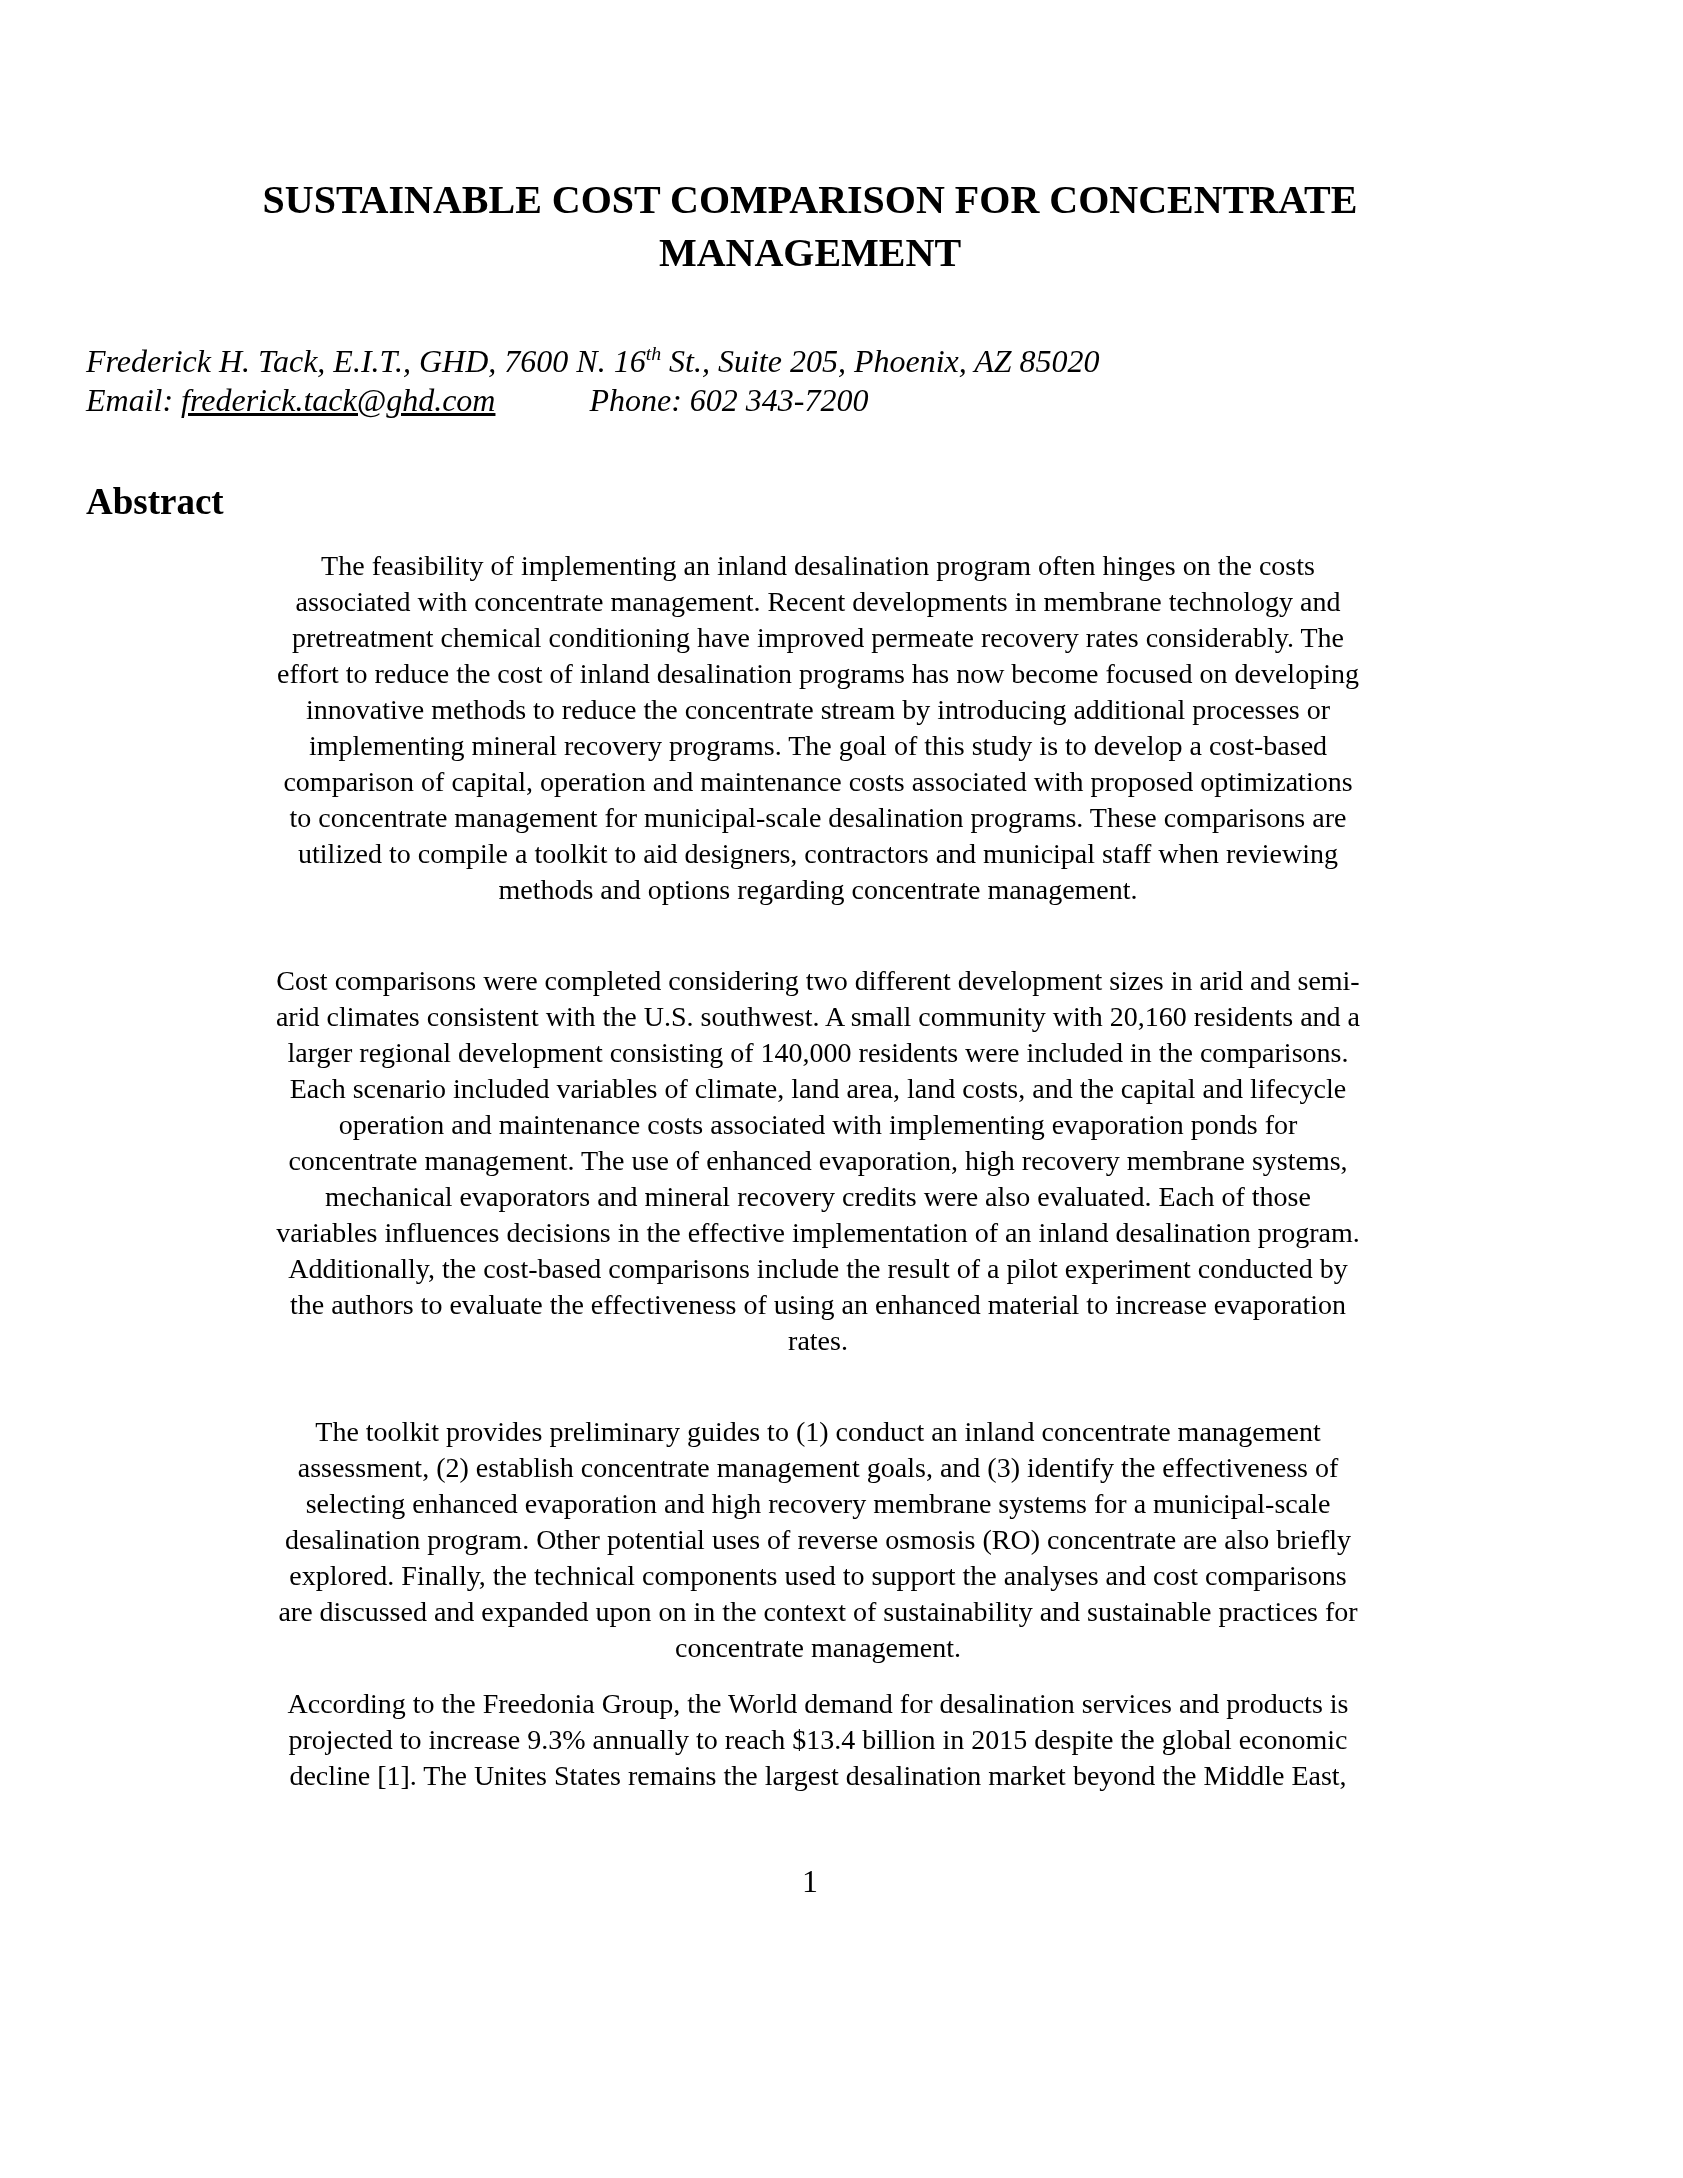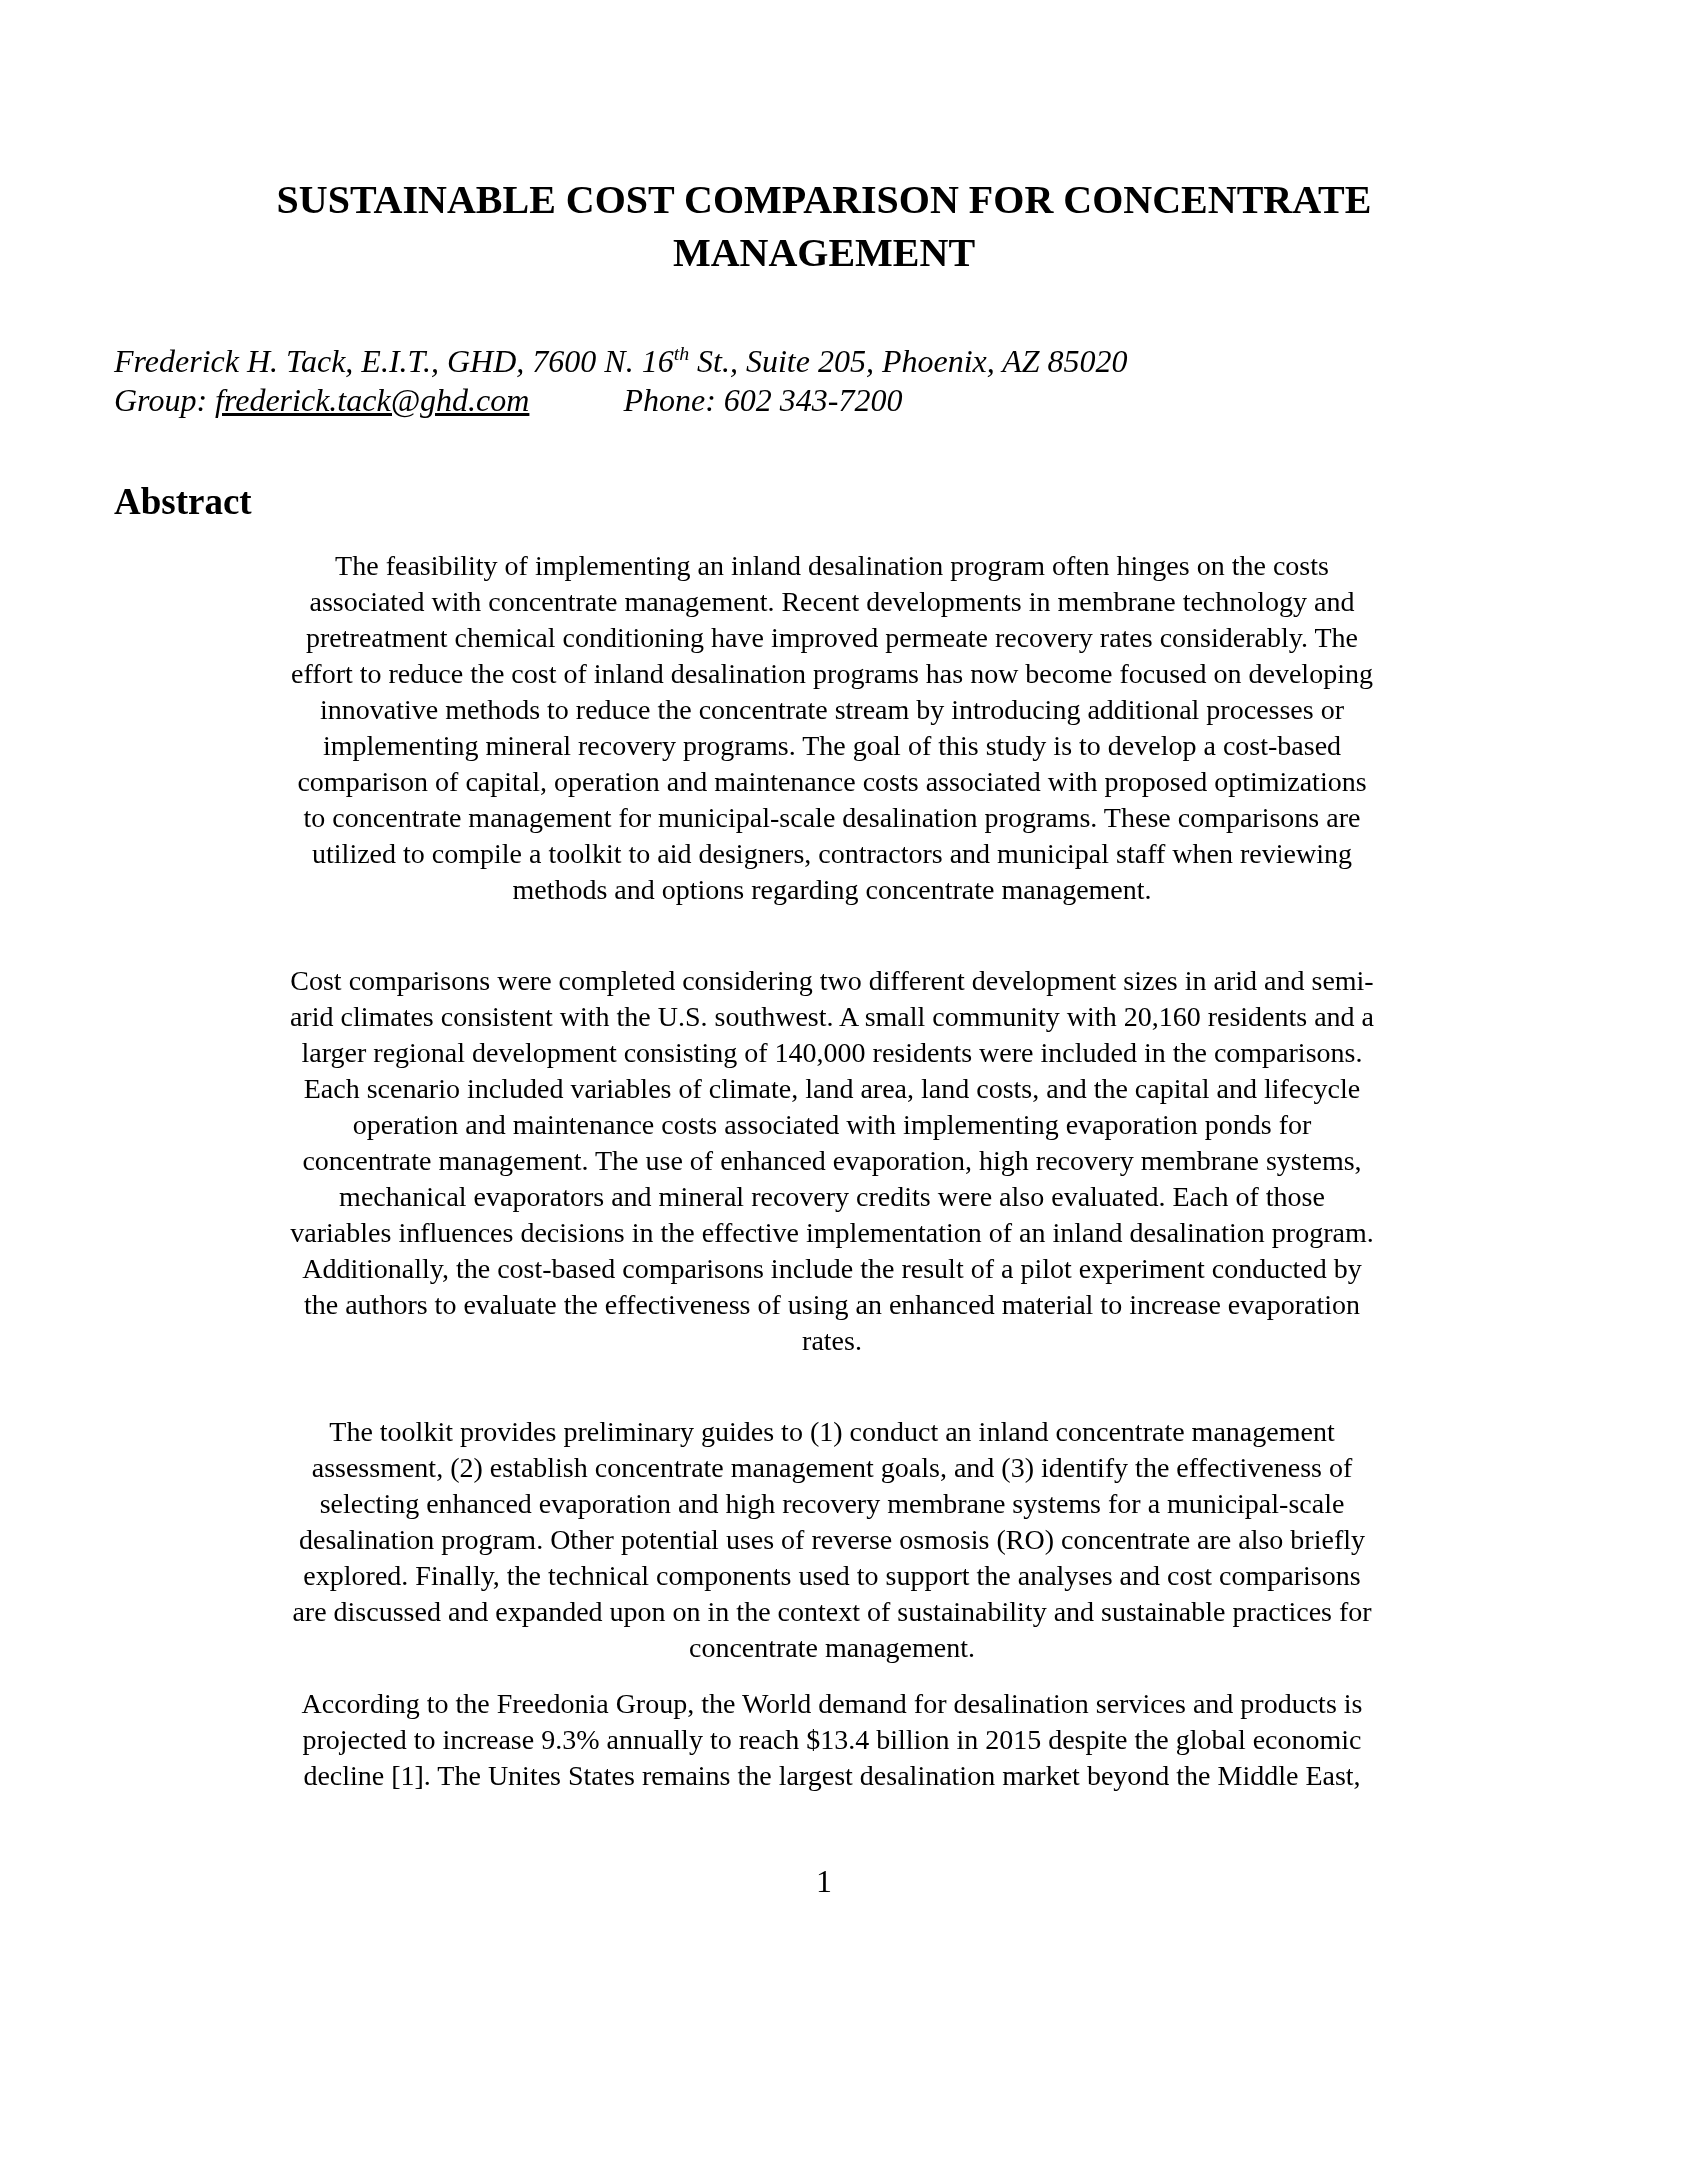--- a/index.html
+++ b/index.html
@@ -5,21 +5,21 @@
   html, body {
     margin: 0;
     padding: 0;
     background: #ffffff;
   }
   .page {
     position: relative;
     width: 1683px;
     height: 2178px;
     box-sizing: border-box;
-    padding: 173px 149px 0 114px;
+    padding: 173px 149px 0 86px;
     background: #ffffff;
     color: #000000;
     font-family: "Liberation Serif", serif;
     overflow: hidden;
   }
   .title {
     margin: 0;
     font-size: 40px;
     line-height: 53px;
     font-weight: bold;
@@ -74,21 +74,21 @@
 </head>
 <body>
 
 <div class="page">
 
   <h1 class="title">SUSTAINABLE COST COMPARISON FOR CONCENTRATE
 MANAGEMENT</h1>
 
   <div class="authors">
     <div><span>Frederick H. Tack, E.I.T., GHD, 7600 N. 16</span><sup>th</sup><span> St., Suite 205, Phoenix, AZ 85020</span></div>
-    <div><span>Group: </span><a class="email-link">frederick.tack@ghd.com</a><span class="tab-gap"></span><span>Phone: 602 343-7200</span></div>
+    <div><span>Email: </span><a class="email-link">frederick.tack@ghd.com</a><span class="tab-gap"></span><span>Phone: 602 343-7200</span></div>
   </div>
 
   <h2 class="heading">Abstract</h2>
 
   <p class="body first">The feasibility of implementing an inland desalination program often hinges on the costs
 associated with concentrate management. Recent developments in membrane technology and
 pretreatment chemical conditioning have improved permeate recovery rates considerably. The
 effort to reduce the cost of inland desalination programs has now become focused on developing
 innovative methods to reduce the concentrate stream by introducing additional processes or
 implementing mineral recovery programs. The goal of this study is to develop a cost-based

